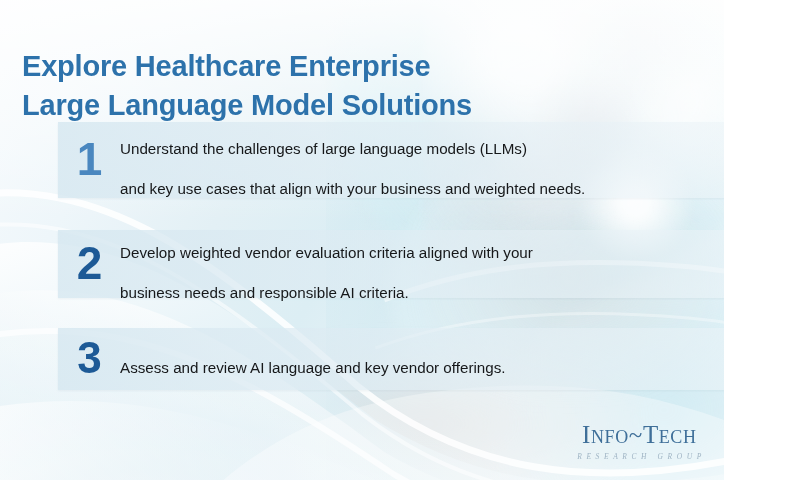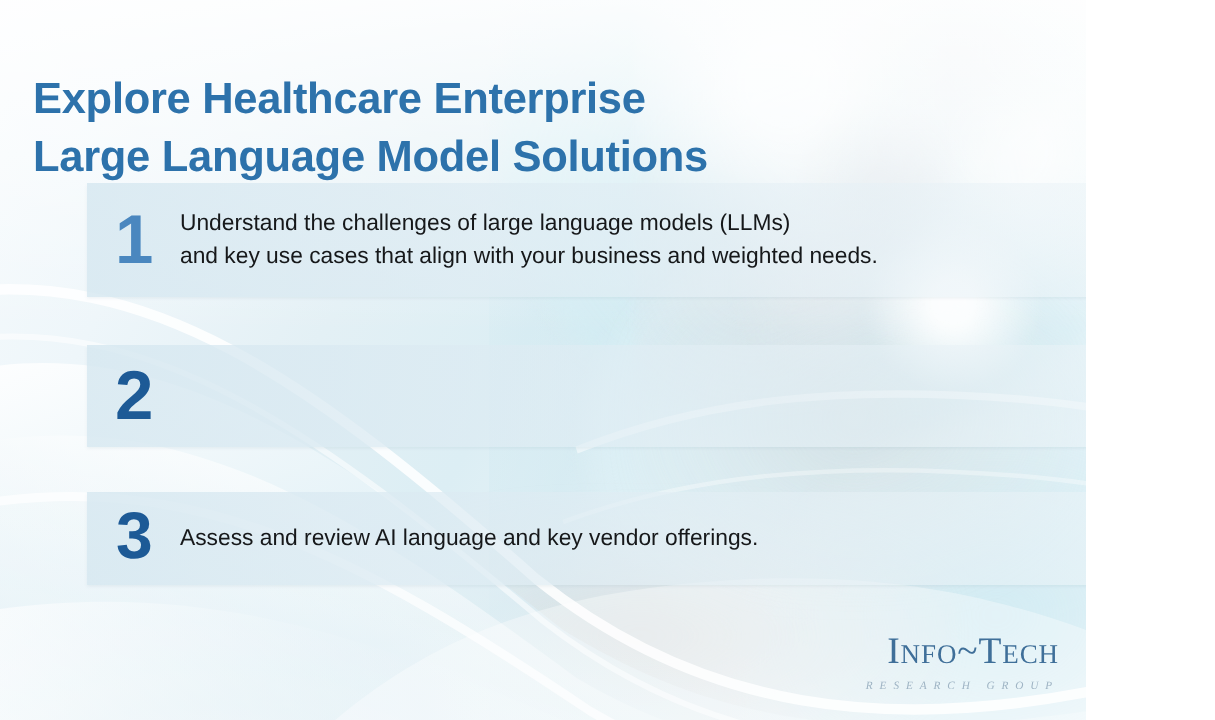--- a/index.html
+++ b/index.html
@@ -188,28 +188,28 @@
   .step-2 .step-num { color: #1d5a96; font-size: 46px; }
   .step-3 .step-num { color: #1d5a96; font-size: 44px; }
 
   .step-text {
     flex: 1 1 auto;
     color: #16181a;
     font-size: 15.2px;
     line-height: 1.42;
     padding-right: 14px;
   }
-  .step-text .tline { display: block; white-space: nowrap; }
+  .step-text .tline { display: block; white-space: nowrap; margin-top: 18px; }
 
   
   .logo {
     position: absolute;
     right: 18px;
     bottom: 20px;
-    text-align: right;
+    text-align: center;
     line-height: 1;
   }
   .logo-main {
     font-family: "Liberation Serif", serif;
     color: #3f6f99;
     font-size: 25px;
     letter-spacing: 0.6px;
     font-variant: small-caps;
     white-space: nowrap;
   }
@@ -285,20 +285,24 @@
       <div class="step step-1">
         <div class="step-num">1</div>
         <div class="step-text">
           <span class="tline">Understand the challenges of large language models (LLMs)</span>
           <span class="tline">and key use cases that align with your business and weighted needs.</span>
         </div>
       </div>
 
       <div class="step step-2">
         <div class="step-num">2</div>
+        <div class="step-text">
+          <span class="tline">Develop weighted vendor evaluation criteria aligned with your</span>
+          <span class="tline">business needs and responsible AI criteria.</span>
+        </div>
       </div>
 
       <div class="step step-3">
         <div class="step-num">3</div>
         <div class="step-text">
           <span class="tline">Assess and review AI language and key vendor offerings.</span>
         </div>
       </div>
 
     </div>

